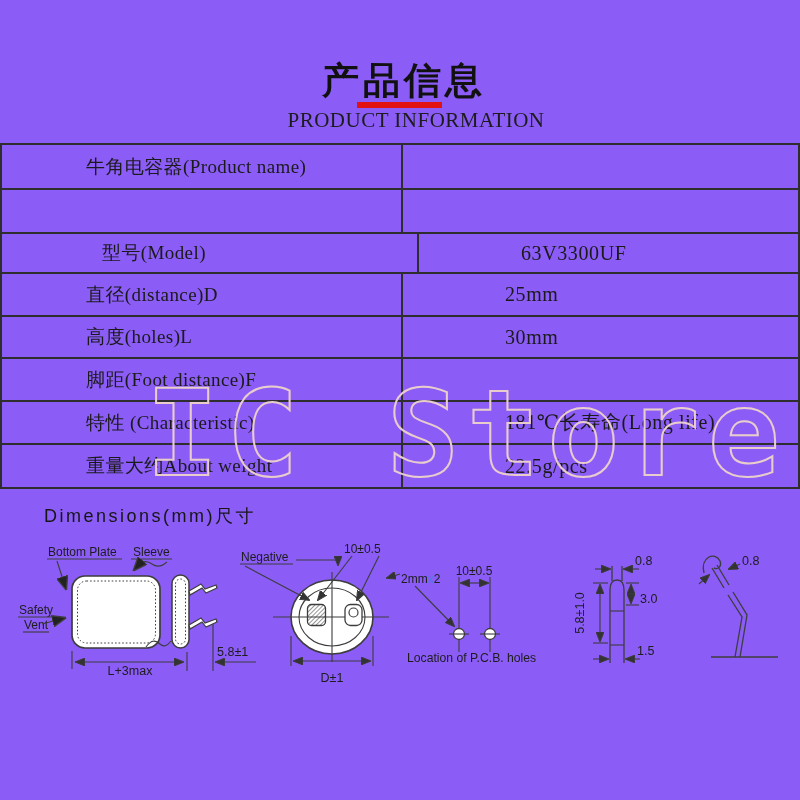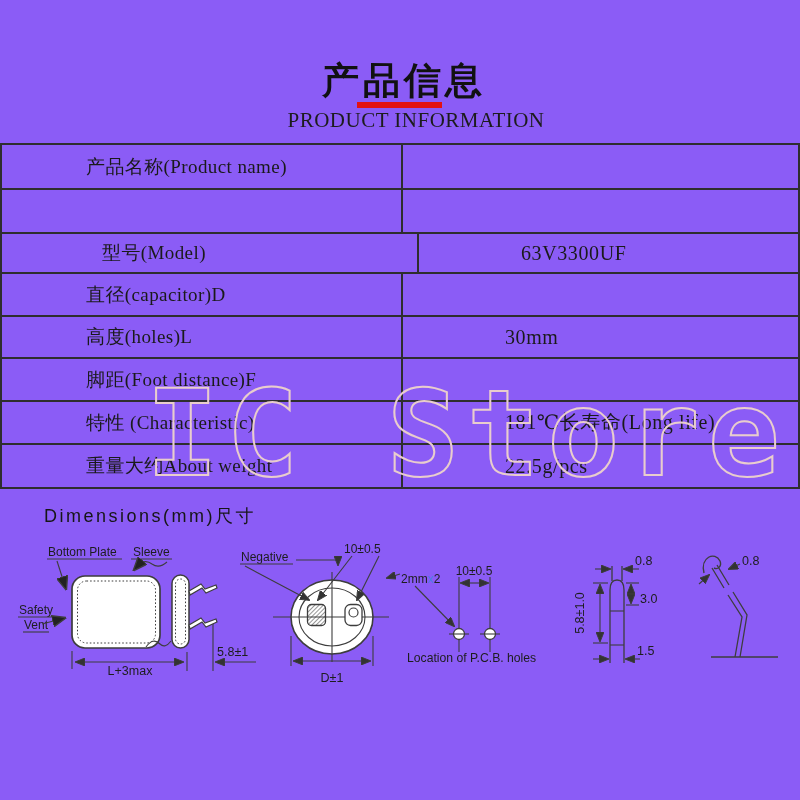--- a/index.html
+++ b/index.html
@@ -50,32 +50,33 @@
 <body>
 
 <div id="page">
 
   <div class="title">产品信息</div>
   <div class="title-underline" style="background:#e31212;"></div>
   <div class="subtitle">PRODUCT INFORMATION</div>
 
   <div class="spec-table">
     <div class="t-row">
-      <div class="t-label">产品名称(Product name)</div>
+      <div class="t-label">牛角电容器(Product name)</div>
     </div>
     <div class="t-row">
       <div class="t-label"></div>
       <div class="t-value"></div>
     </div>
     <div class="t-row">
       <div class="t-label">型号(Model)</div>
       <div class="t-value">63V3300UF</div>
     </div>
     <div class="t-row">
-      <div class="t-label">直径(capacitor)D</div>
+      <div class="t-label">直径(distance)D</div>
+      <div class="t-value">25mm</div>
     </div>
     <div class="t-row">
       <div class="t-label">高度(holes)L</div>
       <div class="t-value">30mm</div>
     </div>
     <div class="t-row">
       <div class="t-label">脚距(Foot distance)F</div>
     </div>
     <div class="t-row">
       <div class="t-label">特性 (Characteristic)</div>

